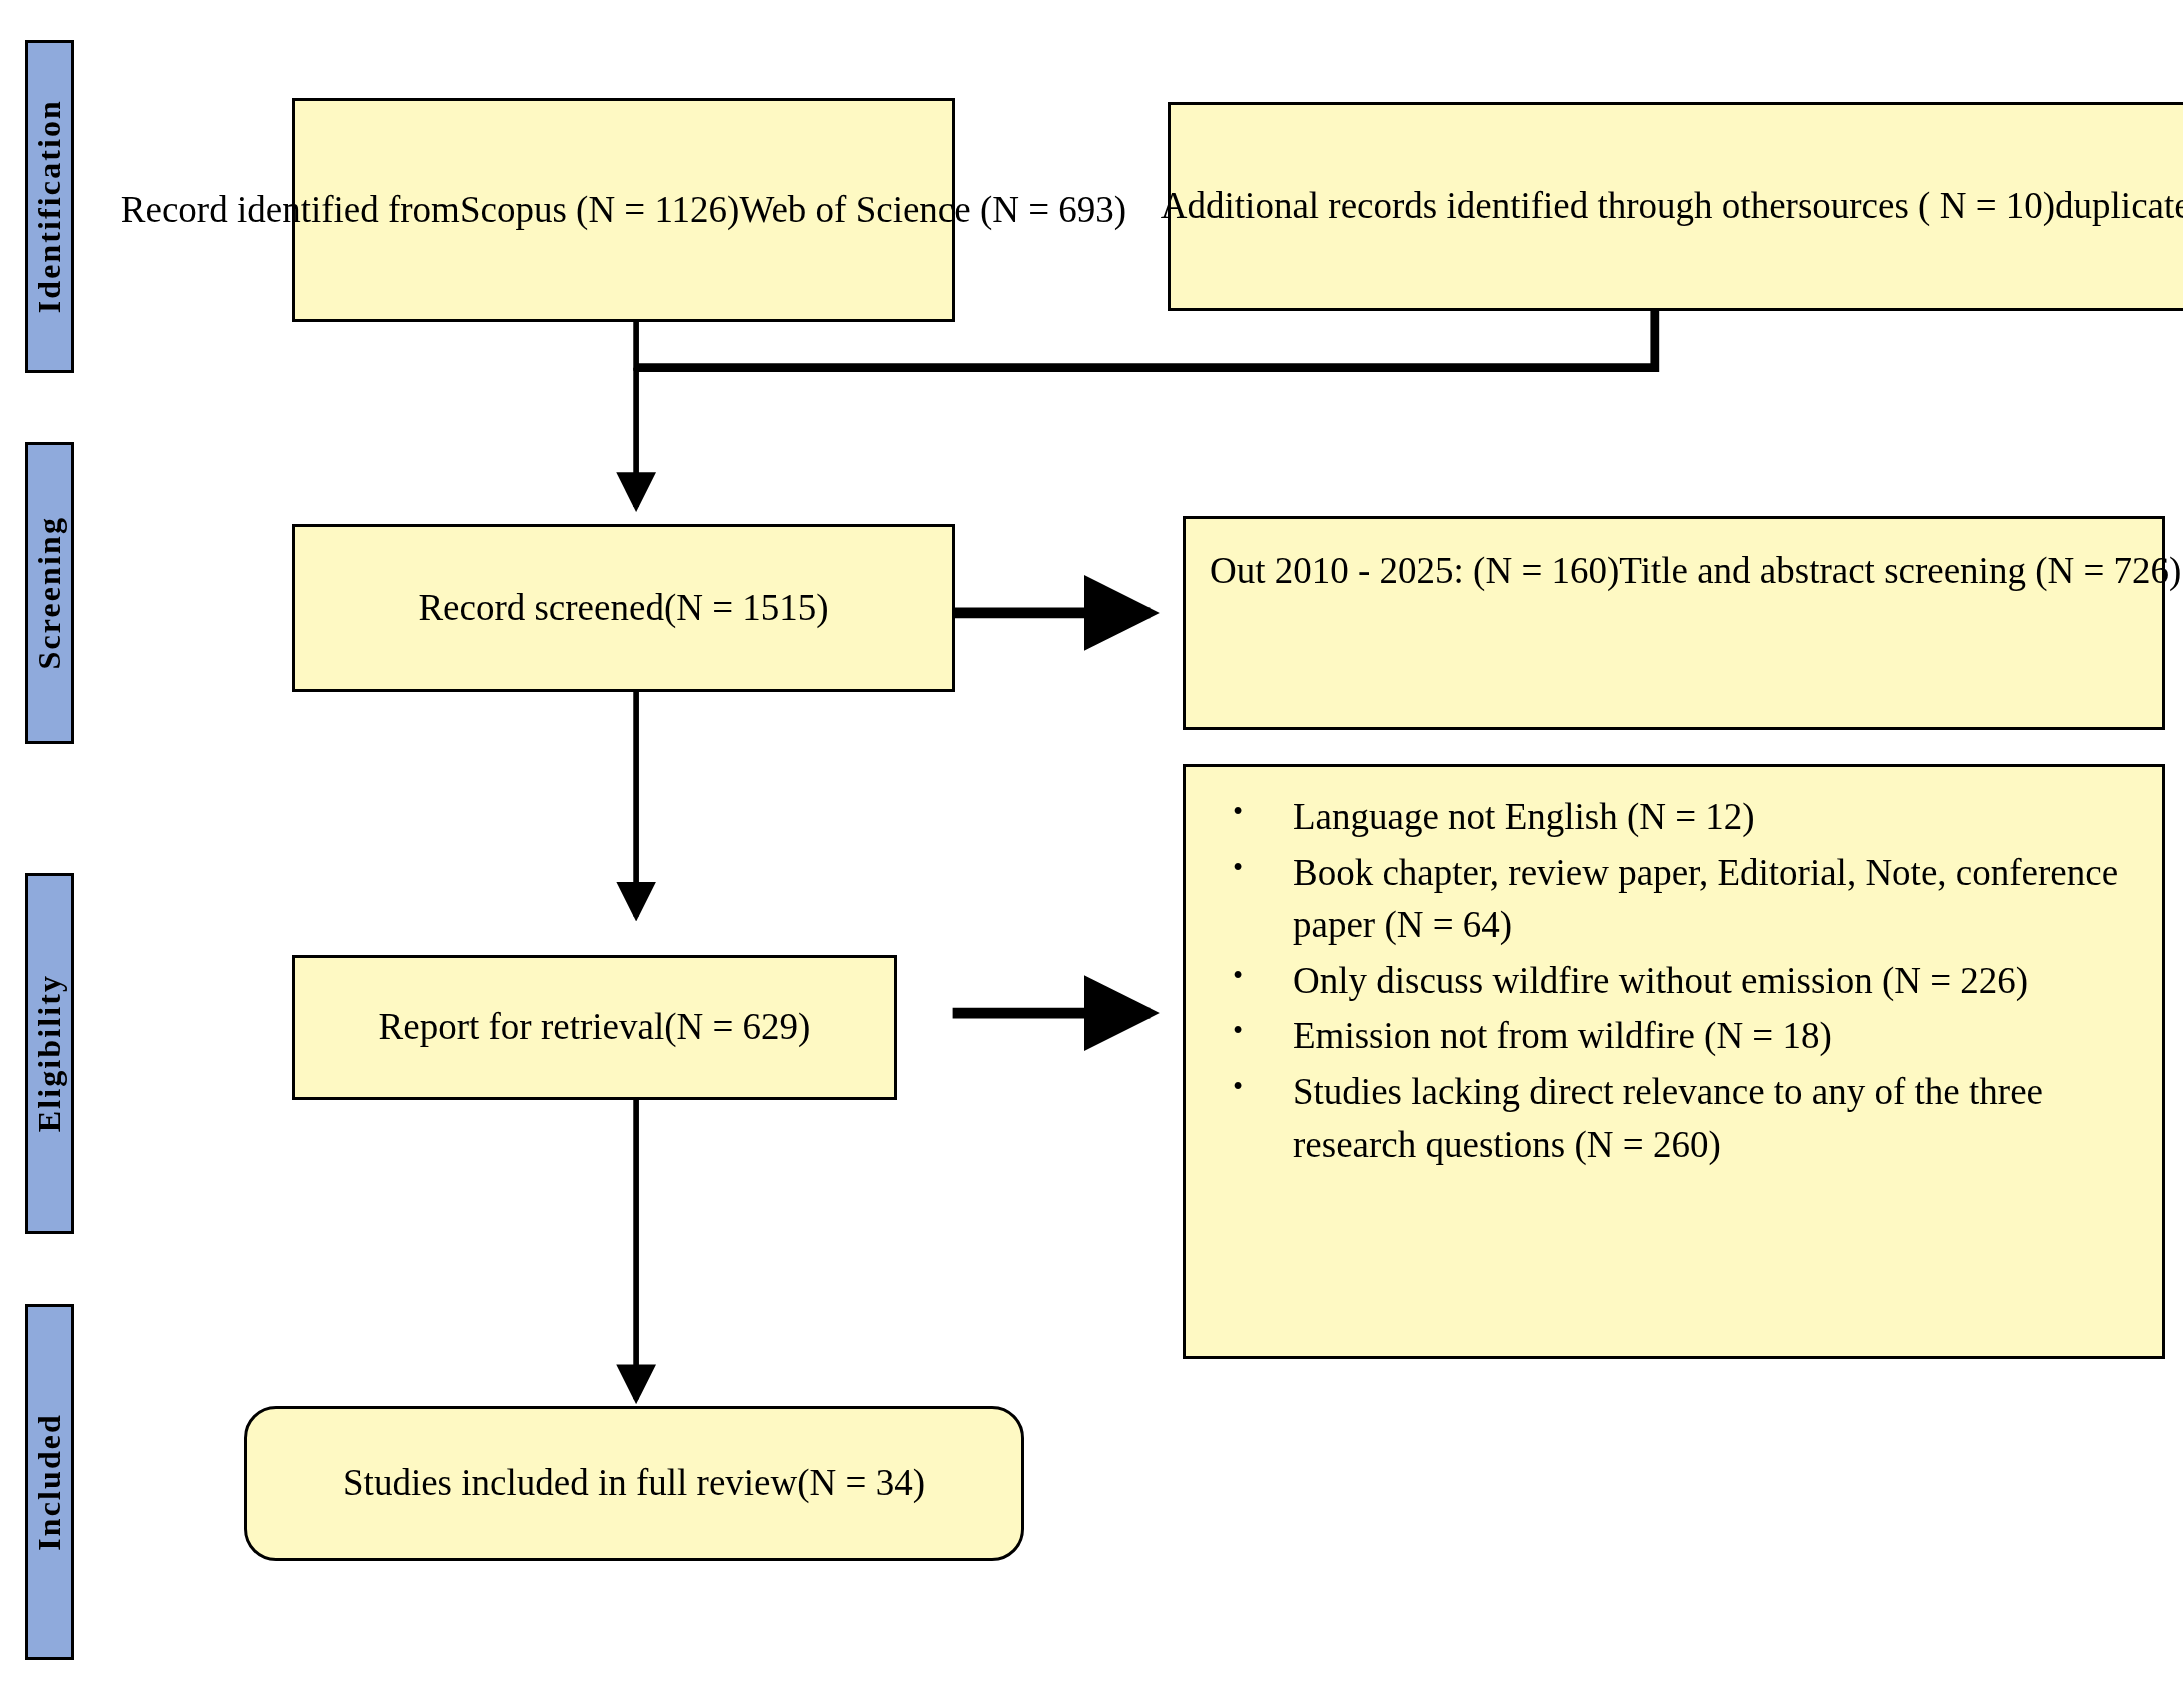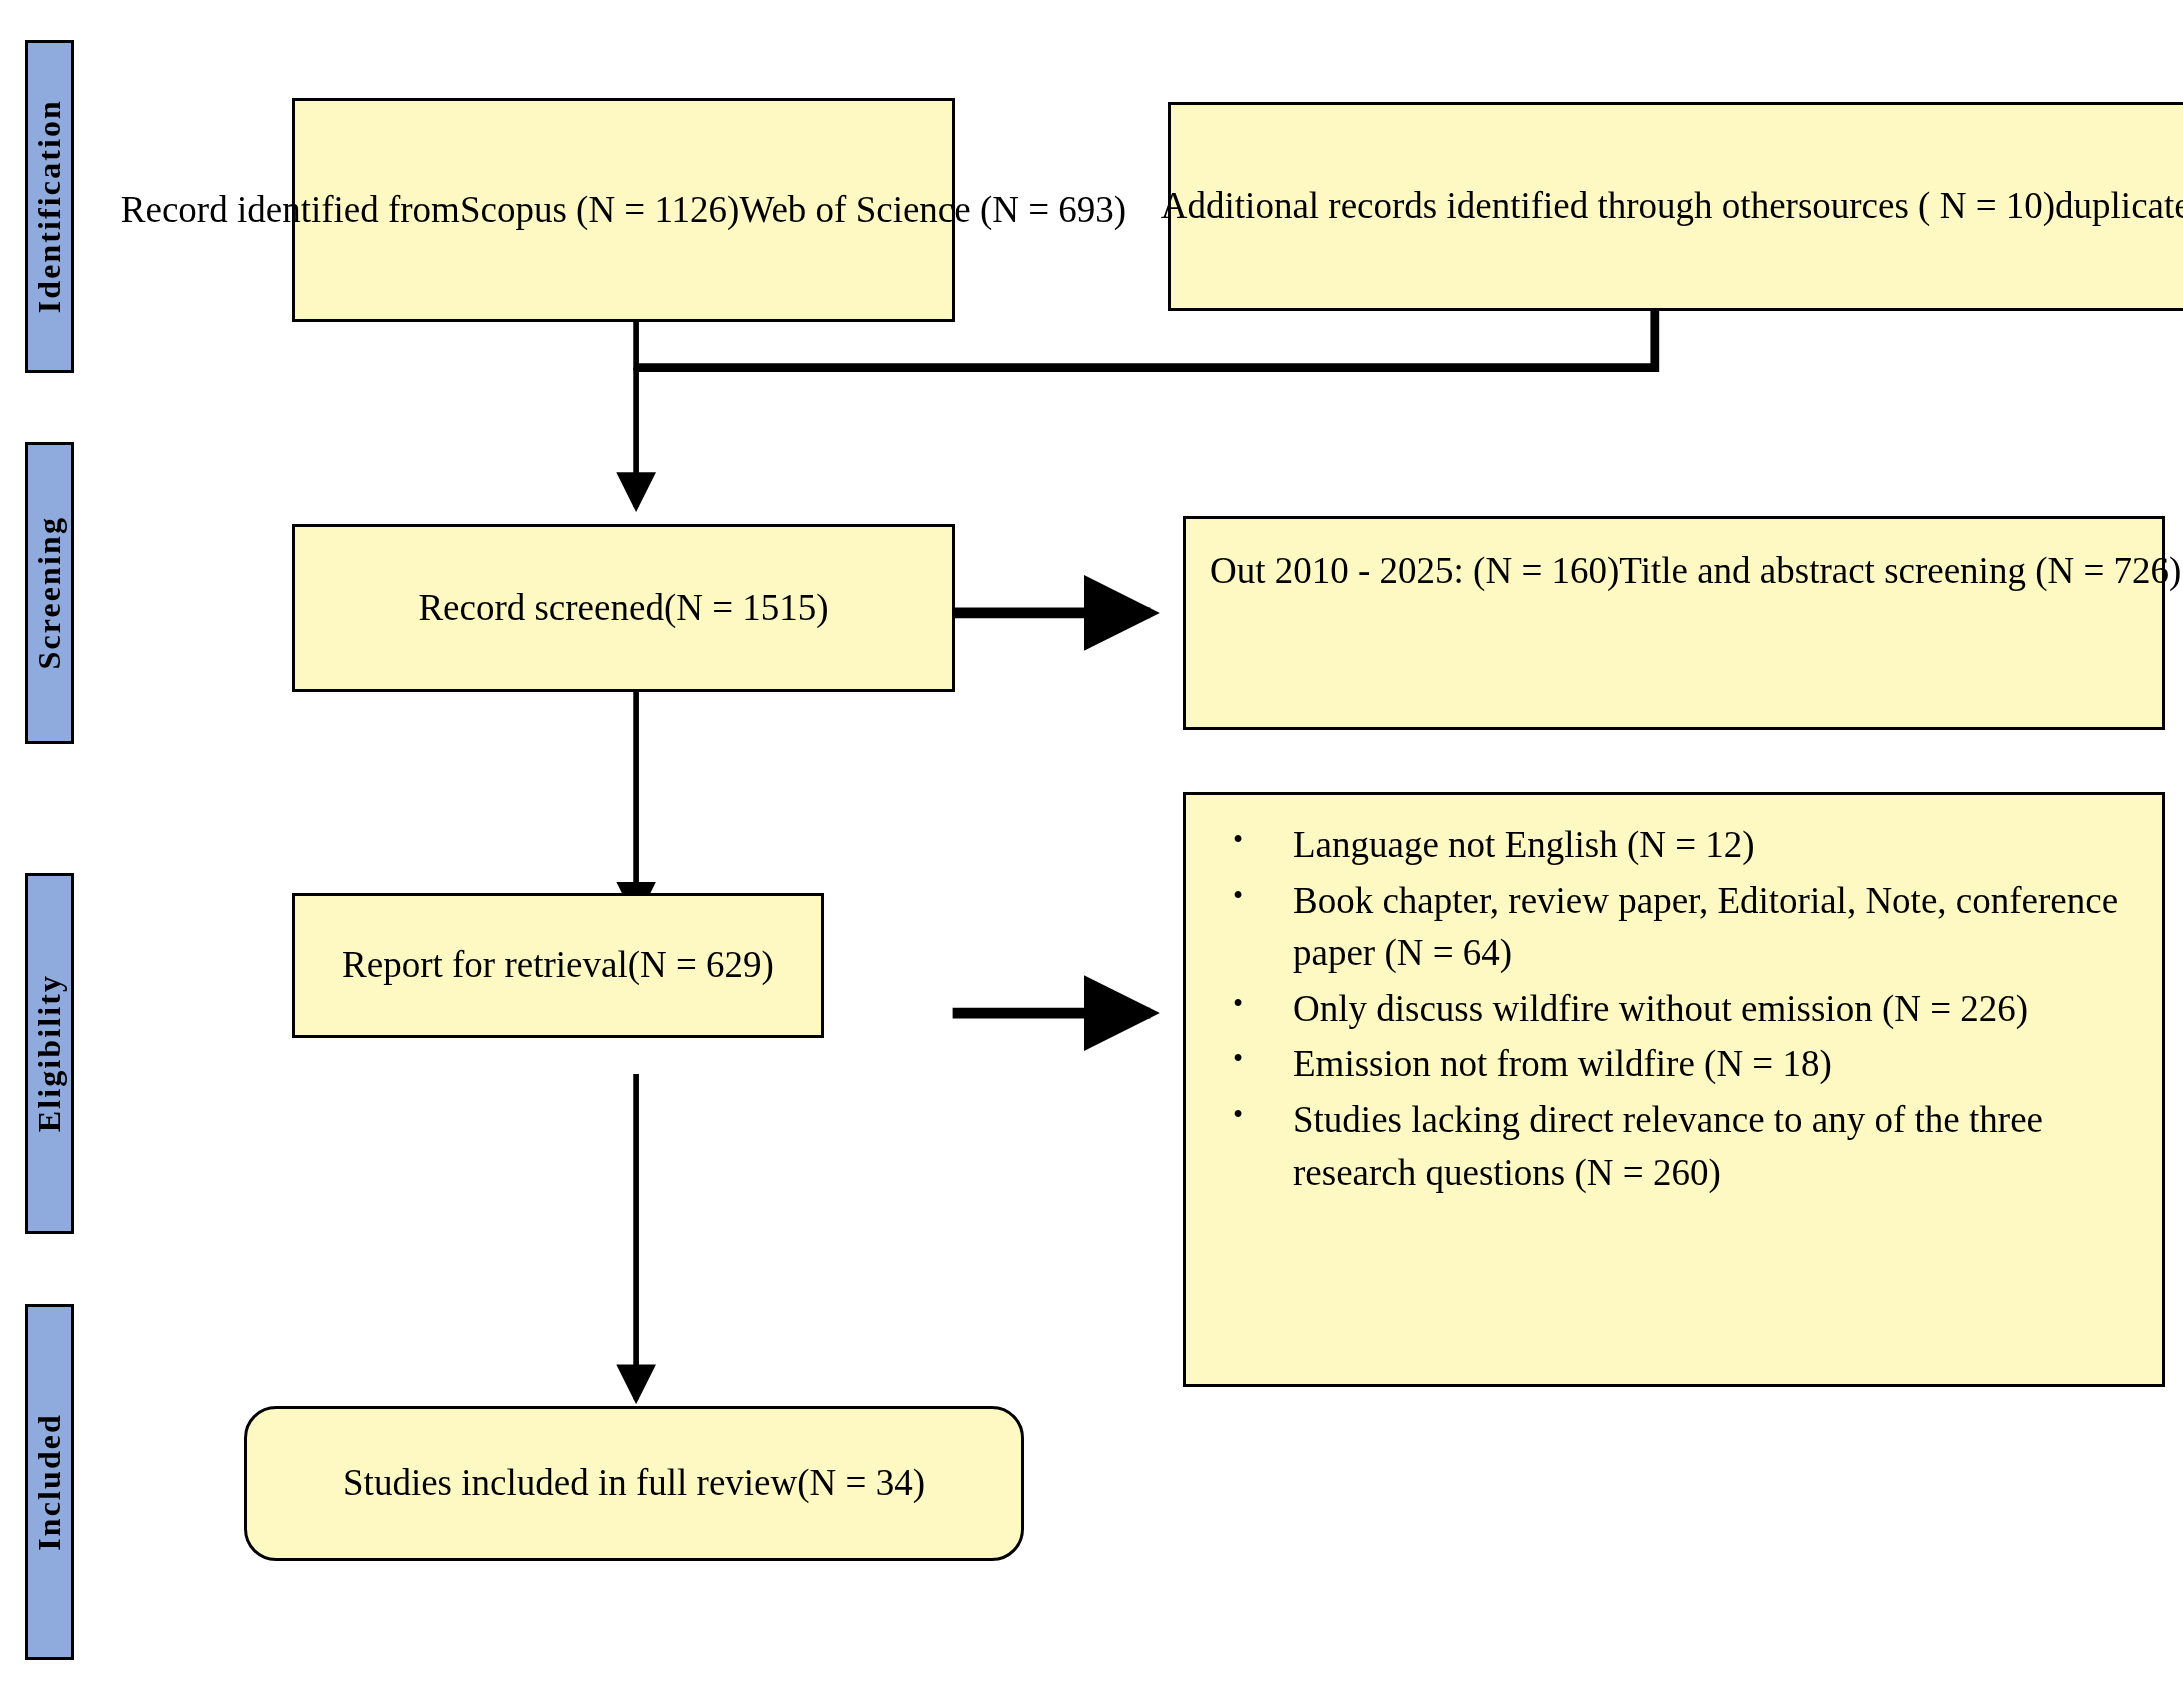--- a/index.html
+++ b/index.html
@@ -137,26 +137,26 @@
   <div class="box centered" style="left:292px;top:524px;width:663px;height:168px;">
     <div class="line">Record screened</div>
     <div class="line">(N = 1515)</div>
   </div>
 
   <div class="box left-aligned" style="left:1183px;top:516px;width:982px;height:214px;">
     <div class="line">Out 2010 - 2025: (N = 160)</div>
     <div class="line">Title and abstract screening (N = 726)</div>
   </div>
 
-  <div class="box centered" style="left:292px;top:893px;width:532px;height:145px;">
+  <div class="box centered" style="left:292px;top:955px;width:605px;height:145px;">
     <div class="line">Report for retrieval</div>
     <div class="line">(N = 629)</div>
   </div>
 
-  <div class="box left-aligned" style="left:1183px;top:792px;width:982px;height:595px;">
+  <div class="box left-aligned" style="left:1183px;top:764px;width:982px;height:595px;">
     <ul class="bul">
       <li>Language not English (N = 12)</li>
       <li>Book chapter, review paper, Editorial, Note, conference paper (N = 64)</li>
       <li>Only discuss wildfire without emission (N = 226)</li>
       <li>Emission not from wildfire (N = 18)</li>
       <li>Studies lacking direct relevance to any of the three research questions (N = 260)</li>
     </ul>
   </div>
 
   <div class="box centered" style="left:244px;top:1406px;width:780px;height:155px;border-radius:32px;">

